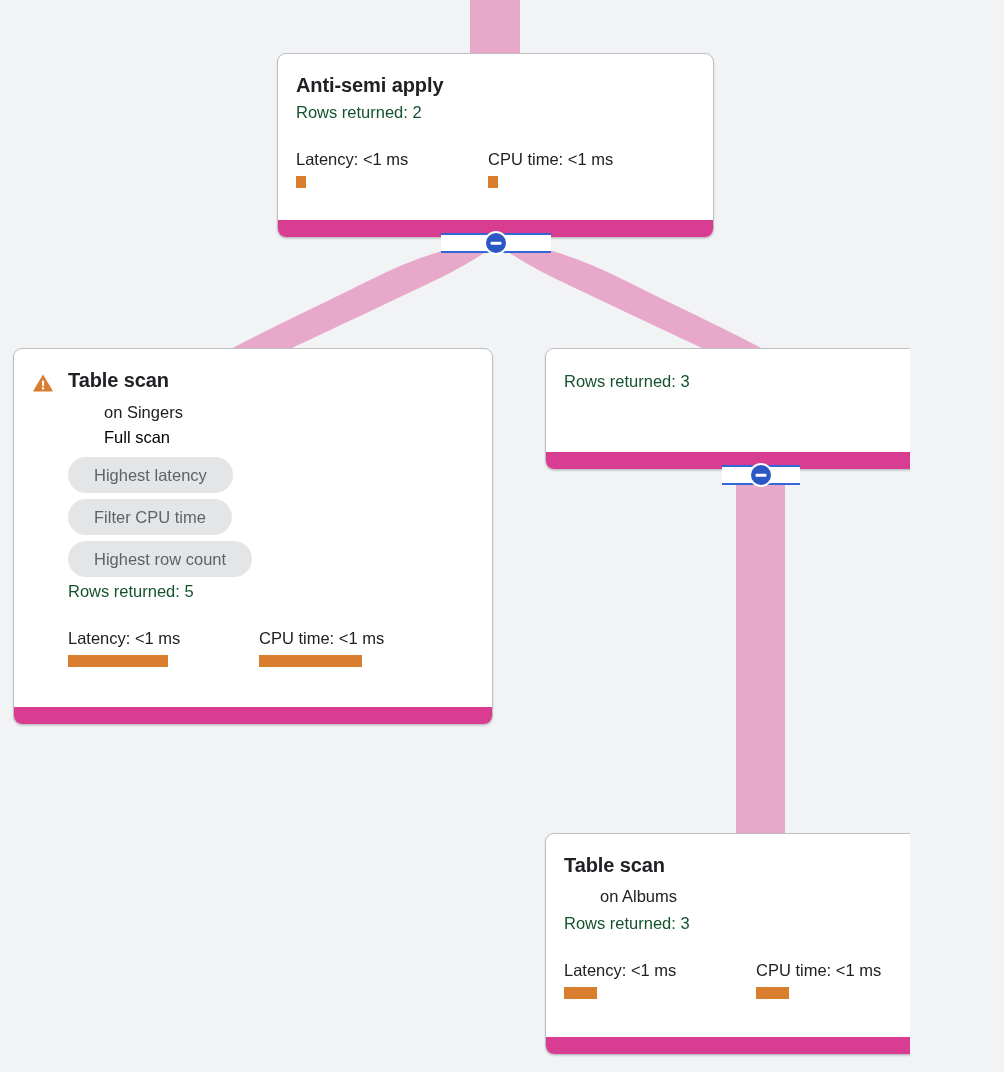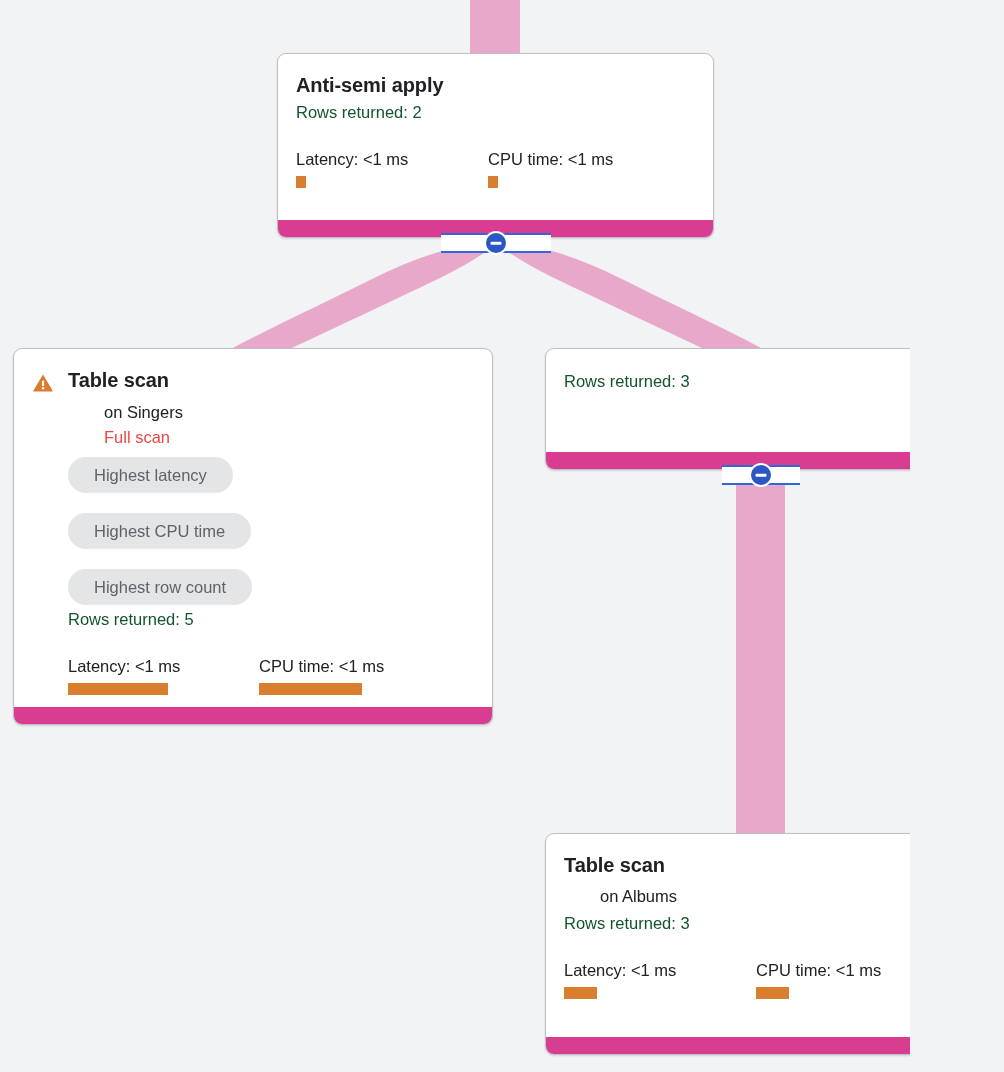--- a/index.html
+++ b/index.html
@@ -68,37 +68,37 @@
     padding-left: 36px;
   }
   .sub-line {
     font-size: 16.5px;
     color: #202124;
     line-height: 25px;
     margin-top: 6px;
     margin-left: 36px;
   }
   .sub-line.muted {
-    color: #ef4444;
+    color: #000000;
     margin-top: 0;
   }
   .rows-line {
     font-size: 16.5px;
     color: #14532d;
     line-height: 25px;
     margin-top: 2px;
   }
 
   
   .pill-list {
     margin-top: 7px;
     display: flex;
     flex-direction: column;
     align-items: flex-start;
-    gap: 20px;
+    gap: 6px;
   }
   .pill {
     background: #e4e5e6;
     color: #5f6368;
     border-radius: 999px;
     font-size: 16.5px;
     line-height: 20px;
     padding: 8px 26px;
   }
 
@@ -230,21 +230,21 @@
           <rect x="10.9" y="9.4" width="2.3" height="6" fill="#ffffff"></rect>
           <rect x="10.9" y="16.6" width="2.3" height="2.3" fill="#ffffff"></rect>
         </svg>
         <div class="node-title">Table scan</div>
       </div>
       <div class="indent-warn">
         <div class="sub-line">on Singers</div>
         <div class="sub-line muted">Full scan</div>
         <div class="pill-list">
           <div class="pill">Highest latency</div>
-          <div class="pill">Highest CPU time</div>
+          <div class="pill">Filter CPU time</div>
           <div class="pill">Highest row count</div>
         </div>
         <div class="rows-line">Rows returned: 5</div>
         <div class="metrics">
           <div class="metric" style="width:191px;">
             <div class="metric-label">Latency: &lt;1 ms</div>
             <div class="metric-bar" style="width:100px;"></div>
           </div>
           <div class="metric">
             <div class="metric-label">CPU time: &lt;1 ms</div>

